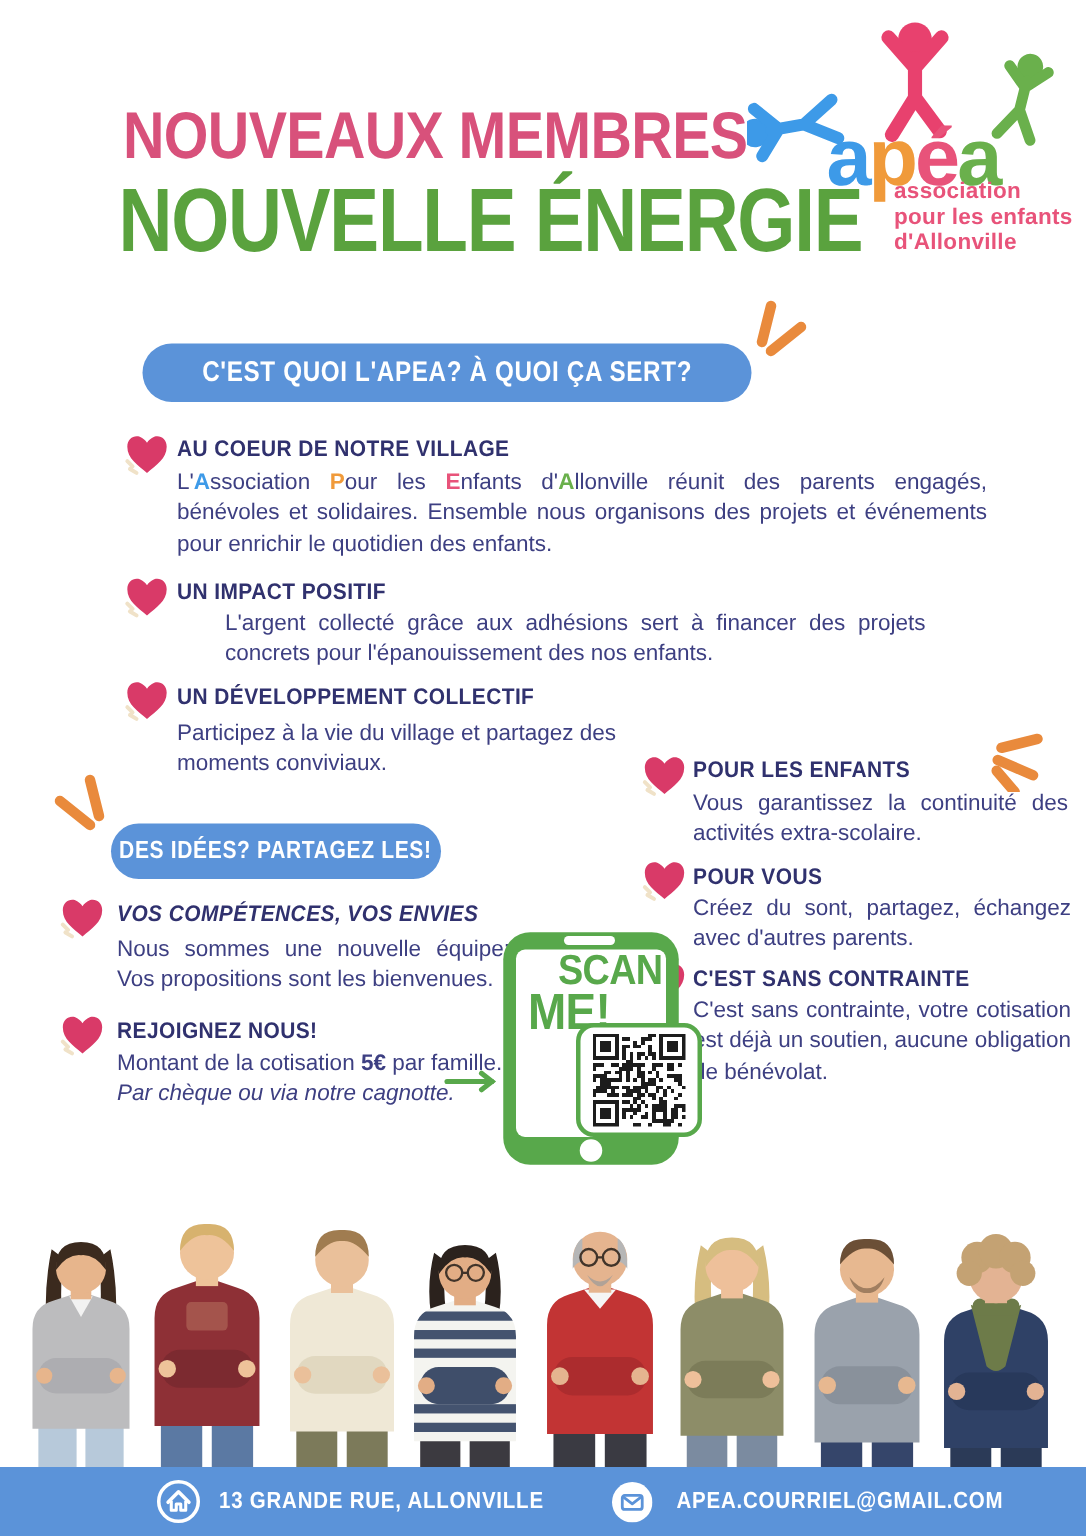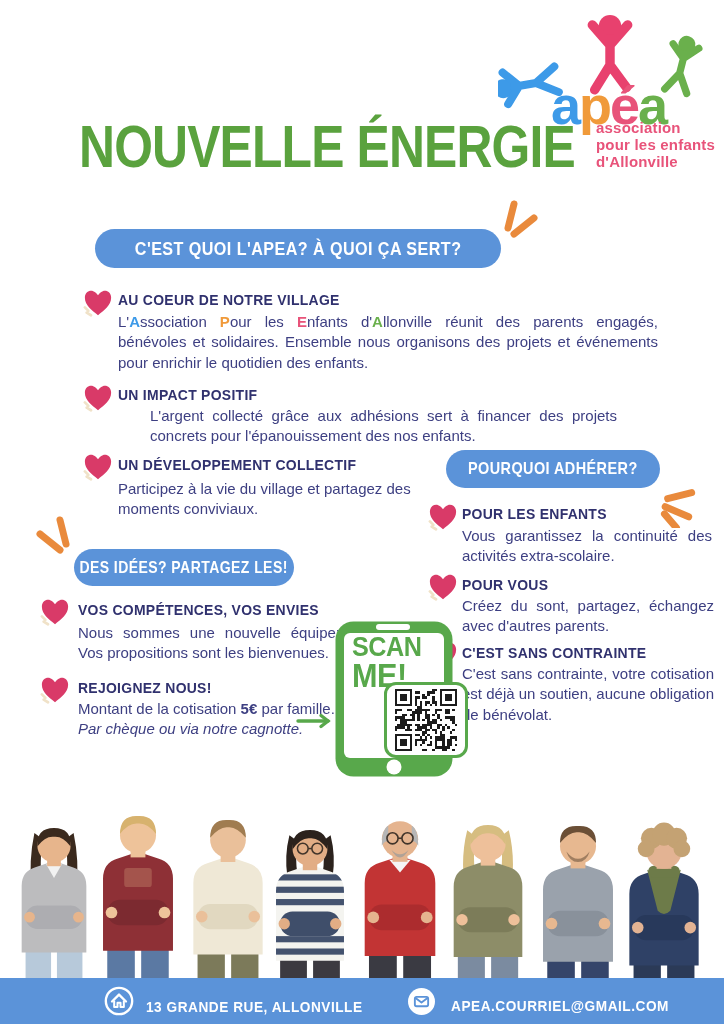--- a/index.html
+++ b/index.html
@@ -38,46 +38,47 @@
   .sec-head { font-size:15px; font-weight:bold; color:var(--navy); }
   .sec-head .condL { transform:scaleX(.93); letter-spacing:.3px; }
   .sec-body { font-size:15px; line-height:1.36; color:var(--body_text); text-align:justify; }
   .sec-body.nojust { text-align:left; }
 
   .sparkle { width:46px; height:46px; }
 
   
   .phone { left:334px; top:620px; width:120px; height:158px; }
   .scanme { left:352px; top:634px; color:var(--phone_green); font-weight:bold; line-height:.92; }
-  .scanme .l1 { font-size:28px; letter-spacing:-.5px; }
+  .scanme .l1 { font-size:28px; letter-spacing:-.5px;margin-left:20px; }
   .scanme .l2 { font-size:34px; letter-spacing:-.5px; }
   .scanme .condL { transform:scaleX(.9); }
   .qrbox { left:384px; top:682px; width:84px; height:76px; background:#fff; border:3px solid var(--phone_green); border-radius:12px; display:flex; align-items:center; justify-content:center; }
   .qrbox svg { width:62px; height:62px; }
   .arrow { left:296px; top:713px; width:42px; height:16px; }
 
   
   .fee-line { white-space:nowrap; text-align:left; }
   .fee-bold { font-weight:bold; }
   .fee-note { font-style:italic; }
 
   
   .team { left:0; top:803px; }
   .footer { left:0; top:978px; width:724px; height:46px; background:var(--blue); display:flex; align-items:center; }
-  .fgroup { display:flex; align-items:flex-end; gap:12px; position:absolute; }
+  .fgroup { display:flex; align-items:center; gap:12px; position:absolute; }
   .fgroup.addr { left:104px; }
   .fgroup.mail { left:408px;gap:16px; }
   .ftext { color:#fff; font-weight:bold; font-size:15.5px; }
   .ftext .condL { transform:scaleX(.88); letter-spacing:.6px; }
 </style>
 </head>
 <body>
 
 <div class="page">
 
+  <div class="abs title1"><span class="condL">NOUVEAUX MEMBRES</span></div>
   <div class="abs title2"><span class="condL">NOUVELLE ÉNERGIE</span></div>
 
   <svg class="abs logo-figs" width="216" height="150" viewBox="0 0 216 150">
     <g transform="translate(32,74) rotate(-100)" stroke="#3d9ae8" fill="none" stroke-width="8" stroke-linecap="round">
       <circle cx="0" cy="-27" r="9.5" fill="#3d9ae8" stroke="none"></circle>
       <path d="M0,-16 L0,6 M0,-11 L-16,-25 M0,-11 L16,-25 M0,6 L-13,27 M0,6 L13,27"></path>
     </g>
     <g transform="translate(112,48) scale(1.18)" stroke="#e8416e" fill="none" stroke-width="8" stroke-linecap="round">
       <circle cx="0" cy="-27" r="9.5" fill="#e8416e" stroke="none"></circle>
       <path d="M0,-16 L0,6 M0,-11 L-15,-28 M0,-11 L15,-28 M0,6 L-13,27 M0,6 L14,25"></path>
@@ -122,23 +123,20 @@
   <div class="abs sec-head" style="left:118px; top:386px;"><span class="condL">UN IMPACT POSITIF</span></div>
   <div class="abs sec-body" style="left:118px; top:406px; width:467px;margin-left:32px;">L'argent collecté grâce aux adhésions sert à financer des projets concrets pour l'épanouissement des nos enfants.</div>
 
   <svg class="abs heart" style="left:83px; top:453px;" viewBox="0 0 34 32">
     <path d="M4,27 L9,30 M2,21 L6,25" stroke="#f0e2c8" stroke-width="3" stroke-linecap="round"></path>
     <path fill="var(--heart)" d="M17,30 C10,24 2,19 2,10 C2,4 7,1 11.5,2.5 C14,3.4 16,5.5 17,7 C18,5.5 20,3.4 22.5,2.5 C27,1 32,4 32,10 C32,19 24,24 17,30 Z"></path>
   </svg>
   <div class="abs sec-head" style="left:118px; top:456px;"><span class="condL">UN DÉVELOPPEMENT COLLECTIF</span></div>
   <div class="abs sec-body nojust" style="left:118px; top:479px; width:300px;">Participez à la vie du village et partagez des moments conviviaux.</div>
 
-  <div class="abs banner banner-why">
-      <span class="condC">POURQUOI ADHÉRER?</span>
-    </div>
   <svg class="abs sparkle" style="left:656px; top:482px;" viewBox="0 0 46 46">
     <g stroke="var(--orange)" stroke-width="7" stroke-linecap="round" fill="none" transform="rotate(62 23 23)">
       <path d="M12,30 L18,6"></path>
         <path d="M18,36 L38,20"></path>
         <path d="M24,40 L42,36"></path>
     </g>
   </svg>
 
   <svg class="abs heart" style="left:428px; top:503px;" viewBox="0 0 34 32">
     <path d="M4,27 L9,30 M2,21 L6,25" stroke="#f0e2c8" stroke-width="3" stroke-linecap="round"></path>
@@ -168,21 +166,21 @@
     </g>
   </svg>
   <div class="abs banner banner-ideas">
       <span class="condC">DES IDÉES? PARTAGEZ LES!</span>
     </div>
 
   <svg class="abs heart" style="left:40px; top:598px;" viewBox="0 0 34 32">
     <path d="M4,27 L9,30 M2,21 L6,25" stroke="#f0e2c8" stroke-width="3" stroke-linecap="round"></path>
     <path fill="var(--heart)" d="M17,30 C10,24 2,19 2,10 C2,4 7,1 11.5,2.5 C14,3.4 16,5.5 17,7 C18,5.5 20,3.4 22.5,2.5 C27,1 32,4 32,10 C32,19 24,24 17,30 Z"></path>
   </svg>
-  <div class="abs sec-head" style="left:78px; top:601px;"><span class="condL">VOS COMPÉTENCES, VOS ENVIES</span></div>
+  <div class="abs sec-head" style="left:78px; top:601px;font-style:italic;"><span class="condL">VOS COMPÉTENCES, VOS ENVIES</span></div>
   <div class="abs sec-body" style="left:78px; top:623px; width:262px;">Nous sommes une nouvelle équipe: Vos propositions sont les bienvenues.</div>
 
   <svg class="abs heart" style="left:40px; top:676px;" viewBox="0 0 34 32">
     <path d="M4,27 L9,30 M2,21 L6,25" stroke="#f0e2c8" stroke-width="3" stroke-linecap="round"></path>
     <path fill="var(--heart)" d="M17,30 C10,24 2,19 2,10 C2,4 7,1 11.5,2.5 C14,3.4 16,5.5 17,7 C18,5.5 20,3.4 22.5,2.5 C27,1 32,4 32,10 C32,19 24,24 17,30 Z"></path>
   </svg>
   <div class="abs sec-head" style="left:78px; top:679px;text-align:center;"><span class="condL">REJOIGNEZ NOUS!</span></div>
   <div class="abs sec-body fee-line" style="left:78px; top:699px; width:272px;">
     <span>Montant de la cotisation </span><span class="fee-bold">5€</span><span> par famille.</span>
   </div>

